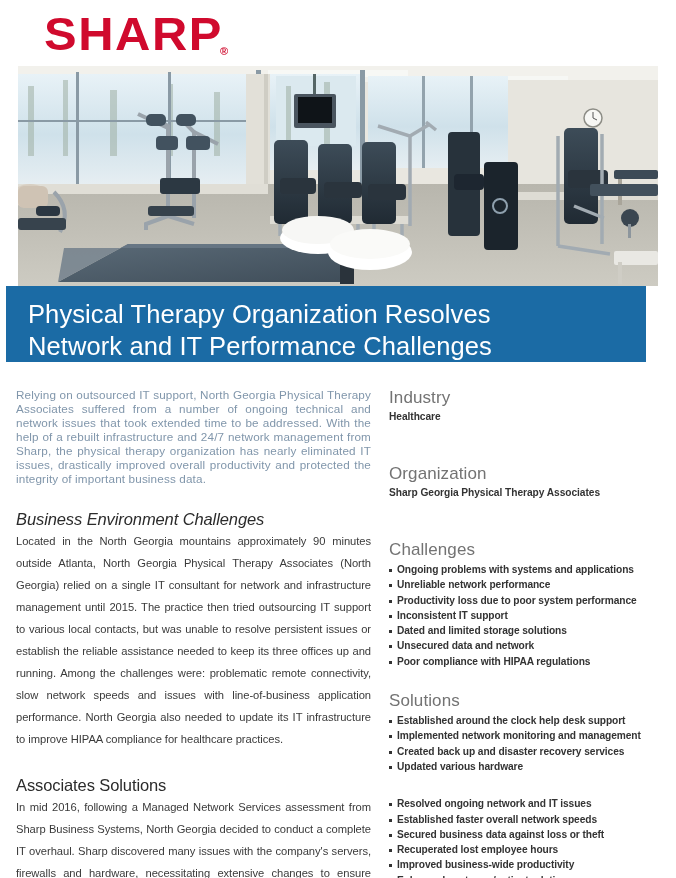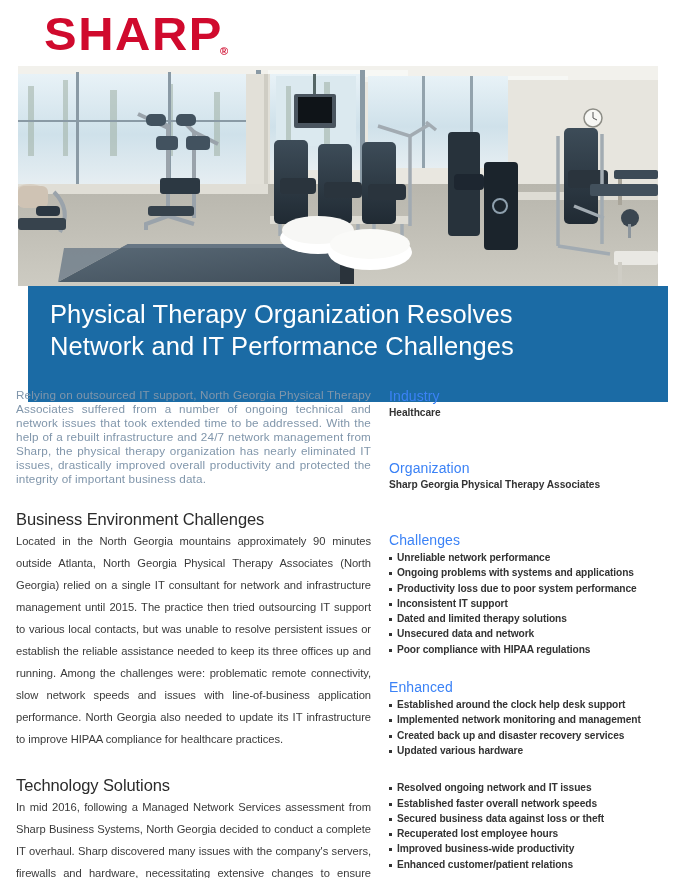--- a/index.html
+++ b/index.html
@@ -46,22 +46,22 @@
     left: 18px; top: 66px;
     width: 640px; height: 220px;
     overflow: hidden;
     background: #b9bbb4;
   }
   .hero svg { display:block; width:100%; height:100%; }
 
   
   .banner {
     position: absolute;
-    left: 28px; top: 286px;
-    width: 640px; height: 116px;
+    left: 6px; top: 286px;
+    width: 640px; height: 76px;
     background: #1B6BA5;
   }
   .banner-title {
     position: absolute;
     left: 22px; top: 12px;
     width: 600px;
     color: #ffffff;
     font-size: 25.5px;
     font-weight: normal;
     line-height: 32px;
@@ -92,38 +92,38 @@
   }
 
   
   .sec-h {
     color: #2b2b2b;
     font-size: 16.5px;
     font-weight: normal;
     margin: 0 0 1px 0;
     letter-spacing: -0.1px;
   }
-  .sec-left-1 { margin-top: 24px; }
+  .sec-left-1 { margin-top: 24px; font-style: italic; }
   .sec-left-2 { margin-top: 26px; }
 
   .body-p {
     color: #3a3a3a;
     font-size: 11.2px;
     line-height: 22px;
     text-align: justify;
     margin: 0;
     letter-spacing: -0.05px;
     font-stretch: semi-condensed;
   }
 
   
   .side-block { margin-bottom: 22px; }
   .side-h {
-    color: #3b82f6;
-    font-size: 14px;
+    color: #737373;
+    font-size: 17px;
     font-weight: normal;
     margin: 0 0 2px 0;
     letter-spacing: 0.1px;
   }
   .side-val {
     color: #333333;
     font-size: 10.2px;
     font-weight: bold;
     line-height: 14px;
     margin: 0;
@@ -319,53 +319,53 @@
   <div class="banner-title">Physical Therapy Organization Resolves
 Network and IT Performance Challenges</div>
 </div>
 
 <div class="col-left">
   <p class="intro">Relying on outsourced IT support, North Georgia Physical Therapy Associates suffered from a number of ongoing technical and network issues that took extended time to be addressed.  With the help of a rebuilt infrastructure and 24/7 network management from Sharp, the physical therapy organization has nearly eliminated IT issues, drastically improved overall productivity and protected the integrity of important business data.</p>
 
   <h2 class="sec-h sec-left-1">Business Environment Challenges</h2>
   <p class="body-p">Located in the North Georgia mountains approximately 90 minutes outside Atlanta, North Georgia Physical Therapy Associates (North Georgia) relied on a single IT consultant for network and infrastructure management until 2015.  The practice then tried outsourcing IT support to various local contacts, but was unable to resolve persistent issues or establish the reliable assistance needed to keep its three offices up and running.  Among the challenges were: problematic remote connectivity, slow network speeds and issues with line-of-business application performance. North Georgia also needed to update its IT infrastructure to improve HIPAA compliance for healthcare practices.</p>
 
-  <h2 class="sec-h sec-left-2">Technology Solutions</h2>
+  <h2 class="sec-h sec-left-2">Associates Solutions</h2>
   <p class="body-p">In mid 2016, following a Managed Network Services assessment from Sharp Business Systems, North Georgia decided to conduct a complete IT overhaul. Sharp discovered many issues with the company's servers, firewalls and hardware, necessitating extensive changes to ensure superior network performance.  At the recommendation of Sharp, the practice established around-the-clock network monitoring and management, immediate-response help desk assistance, onsite support as needed, and a backup and disaster recovery solution with file storage.</p>
 </div>
 
 <div class="col-right">
 
   <div class="side-block">
     <h3 class="side-h">Industry</h3>
     <p class="side-val">Healthcare</p>
     <div class="gap-ind"></div>
   </div>
 
   <div class="side-block">
     <h3 class="side-h">Organization</h3>
     <p class="side-val">Sharp Georgia Physical Therapy Associates</p>
     <div class="gap-org"></div>
   </div>
 
   <div class="side-block">
     <h3 class="side-h">Challenges</h3>
     <ul class="side-list">
+        <li>Ongoing problems with systems and applications</li>
         <li>Unreliable network performance</li>
-        <li>Ongoing problems with systems and applications</li>
         <li>Productivity loss due to poor system performance</li>
         <li>Inconsistent IT support</li>
-        <li>Dated and limited therapy solutions</li>
+        <li>Dated and limited storage solutions</li>
         <li>Unsecured data and network</li>
         <li>Poor compliance with HIPAA regulations</li>
       </ul>
   </div>
 
   <div class="side-block">
-    <h3 class="side-h">Enhanced</h3>
+    <h3 class="side-h">Solutions</h3>
     <ul class="side-list">
         <li>Established around the clock help desk support</li>
         <li>Implemented network monitoring and management</li>
         <li>Created back up and disaster recovery services</li>
         <li>Updated various hardware</li>
       </ul>
   </div>
 
   <div class="side-block">
     <ul class="side-list">

